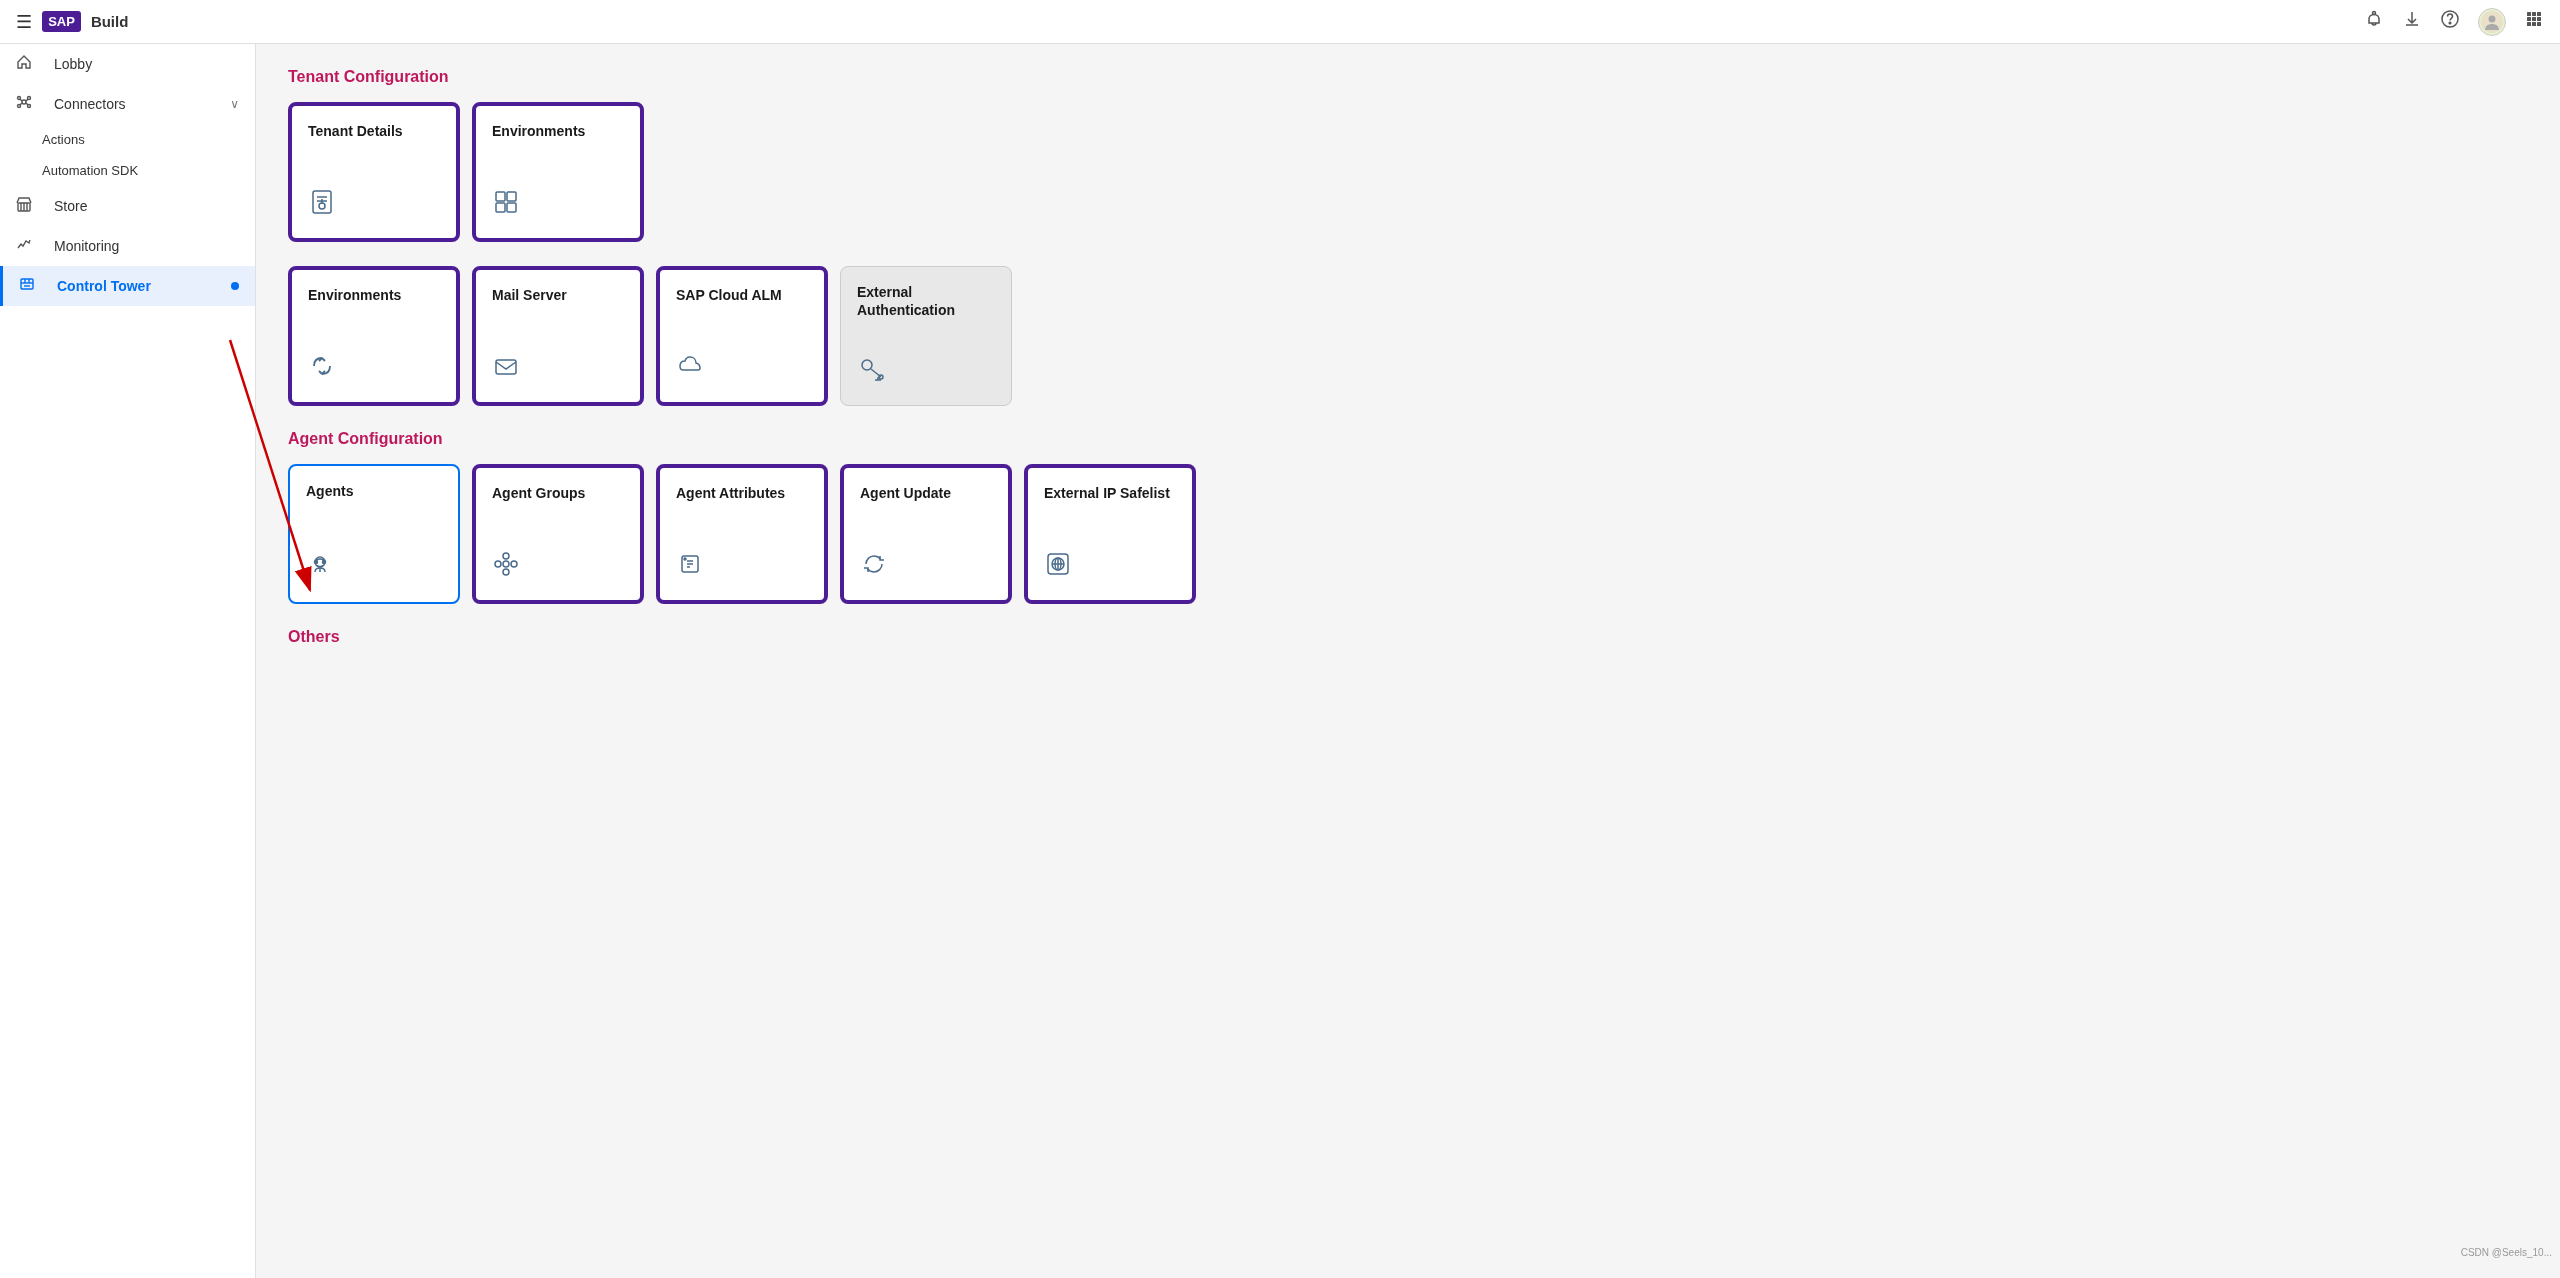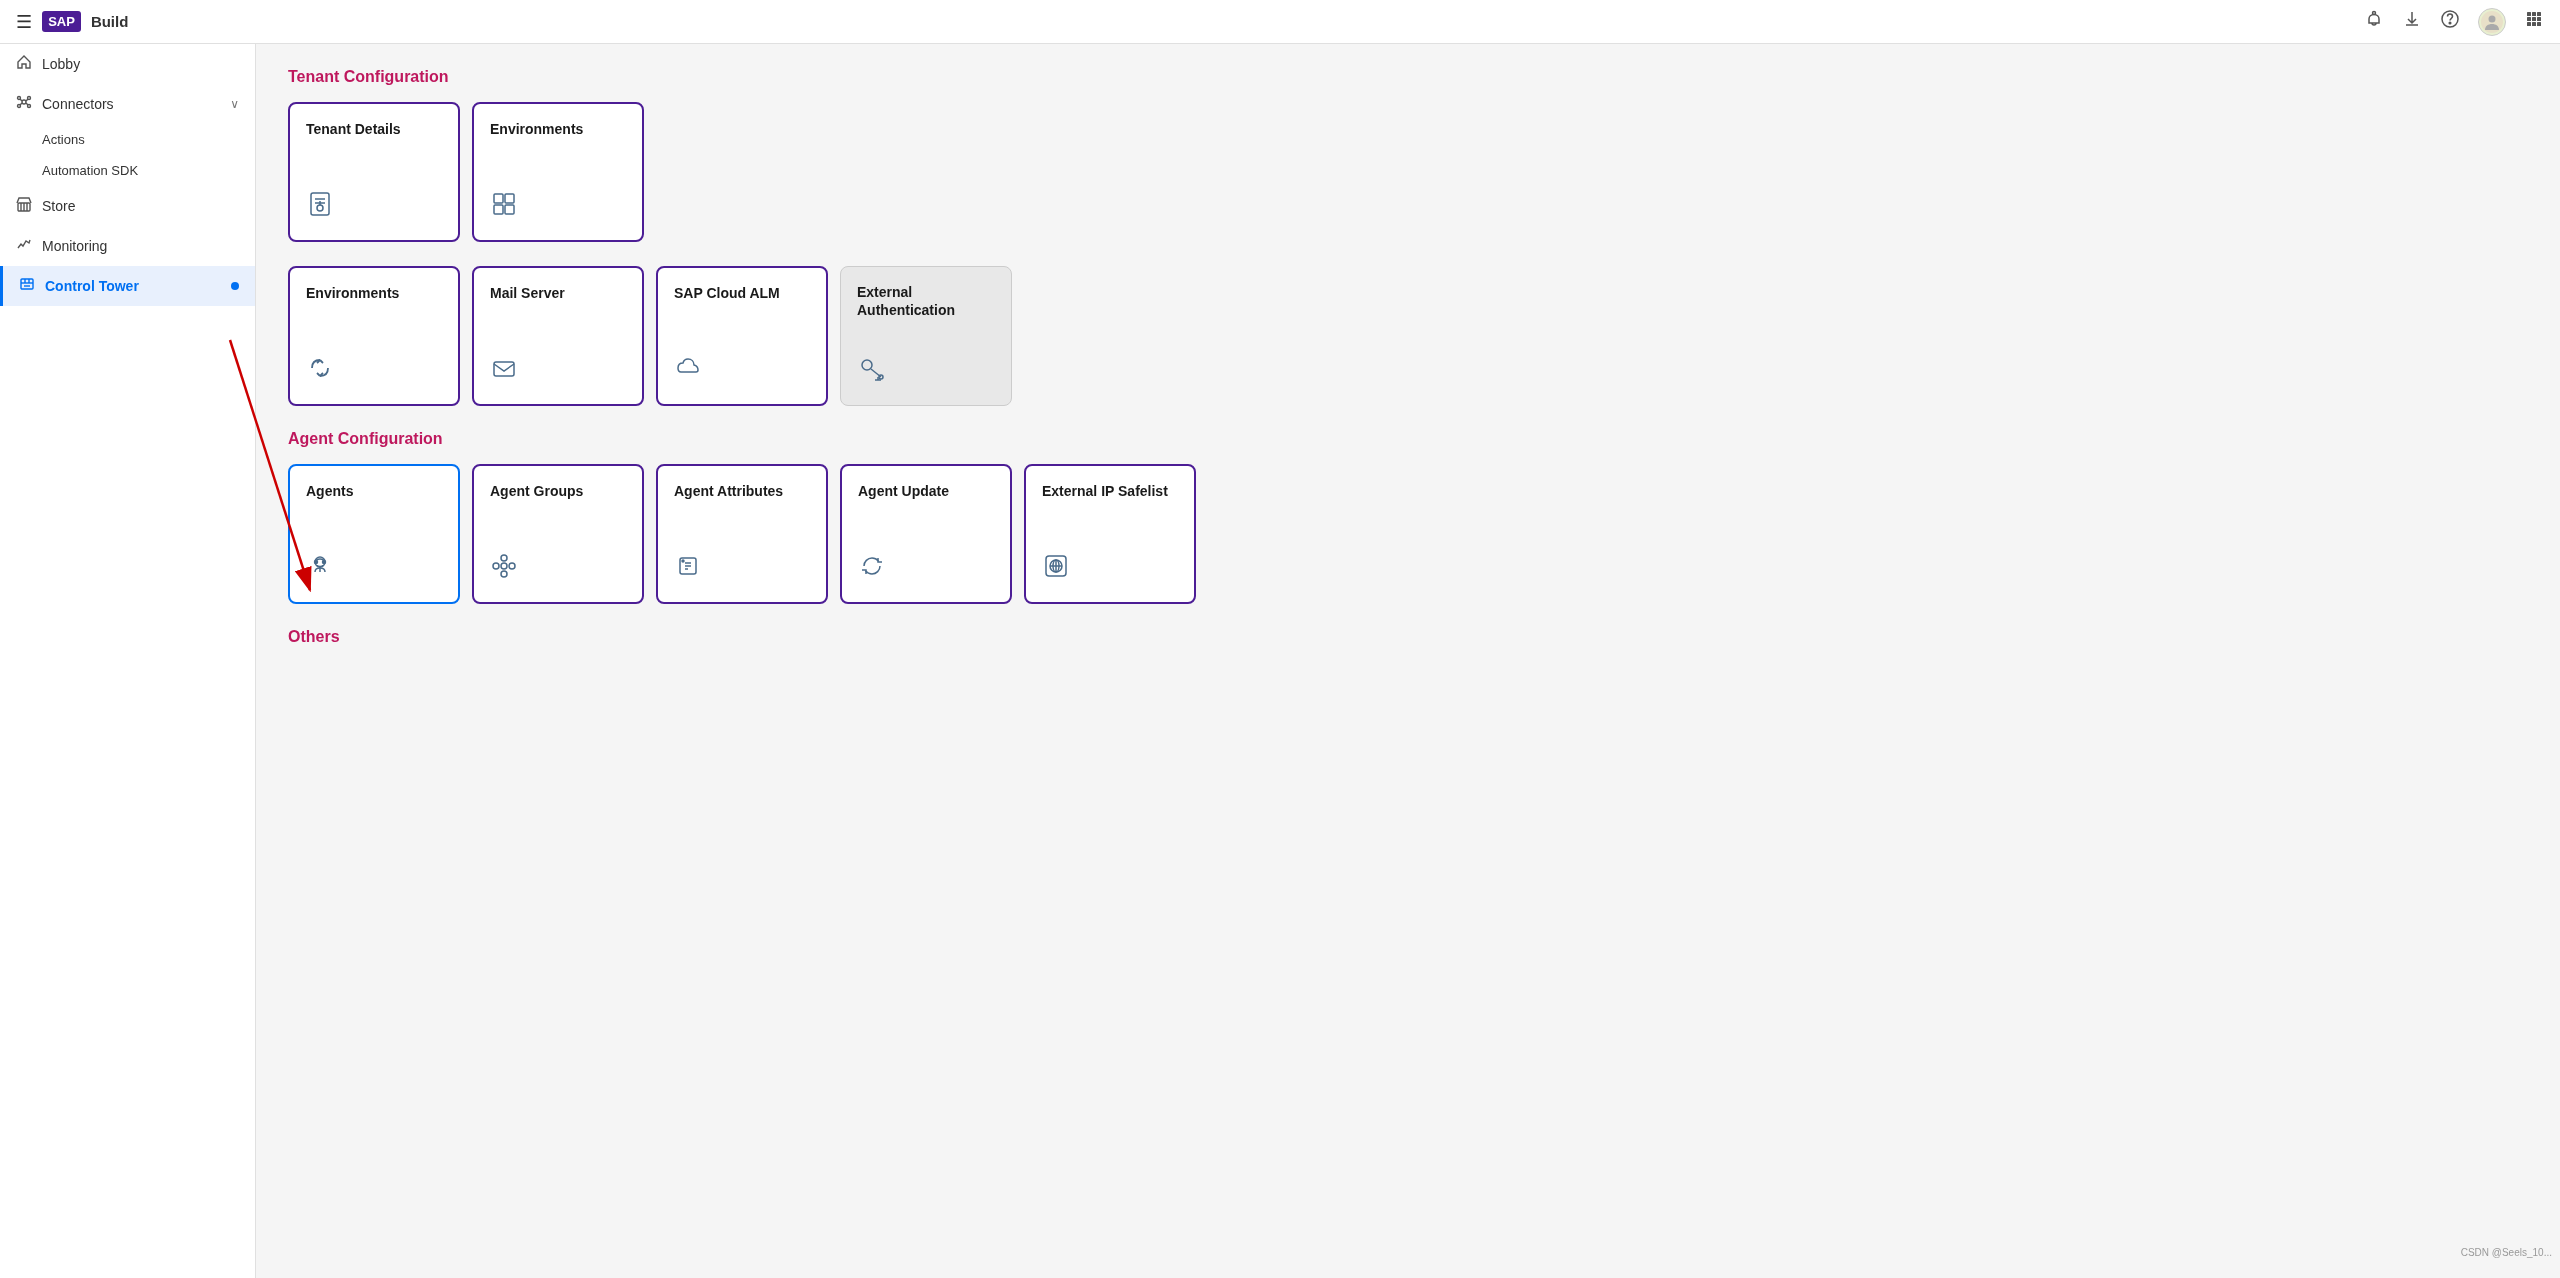--- a/index.html
+++ b/index.html
@@ -24,21 +24,21 @@
     .avatar { width: 28px; height: 28px; border-radius: 50%; background: #e8f0d0; border: 1px solid #ccc; display: flex; align-items: center; justify-content: center; font-size: 11px; color: #555; cursor: pointer; }
     .grid-icon { font-size: 18px; color: #555; cursor: pointer; }
 
     
     .sidebar {
       width: 256px; background: #fff; border-right: 1px solid #e0e0e0;
       padding-top: 44px; height: 100vh; overflow-y: auto; flex-shrink: 0;
     }
     .sidebar-item {
       display: flex; align-items: center; padding: 10px 16px; cursor: pointer;
-      color: #333; font-size: 14px; gap: 10px; position: relative;
+      color: #333; font-size: 14px; gap: 22px; position: relative;
     }
     .sidebar-item.active { background: #e8f0fd; font-weight: 600; border-left: 3px solid #0070f2; }
     .sidebar-item .item-icon { font-size: 16px; color: #555; }
     .sidebar-item .chevron { margin-left: auto; font-size: 12px; color: #777; }
     .sidebar-item .dot { width: 8px; height: 8px; background: #0070f2; border-radius: 50%; margin-left: auto; }
     .sidebar-sub-item {
       display: flex; align-items: center; padding: 8px 16px 8px 42px;
       cursor: pointer; color: #333; font-size: 13px;
     }
 
@@ -51,21 +51,21 @@
     
     .section-title {
       font-size: 16px; font-weight: 700; color: #be185d; margin-bottom: 16px;
     }
 
     
     .cards-grid {
       display: flex; flex-wrap: wrap; gap: 12px; margin-bottom: 24px;
     }
     .card {
-      background: #fff; border: 2px solid #4c1d95; border-radius: 8px;
+      background: #fff; border: 4px solid #4c1d95; border-radius: 8px;
       width: 172px; min-height: 140px; padding: 16px;
       display: flex; flex-direction: column; justify-content: space-between;
       cursor: pointer; transition: box-shadow 0.15s;
     }
     .card.highlighted { background: #e8e8e8; border: 1px solid #ccc; }
     .card.outlined { border: 2px solid #0070f2; }
     .card-title { font-size: 14px; font-weight: 600; color: #1a1a1a; line-height: 1.3; }
     .card-icon { font-size: 24px; color: #4a6b8a; margin-top: 12px; }
 
     

